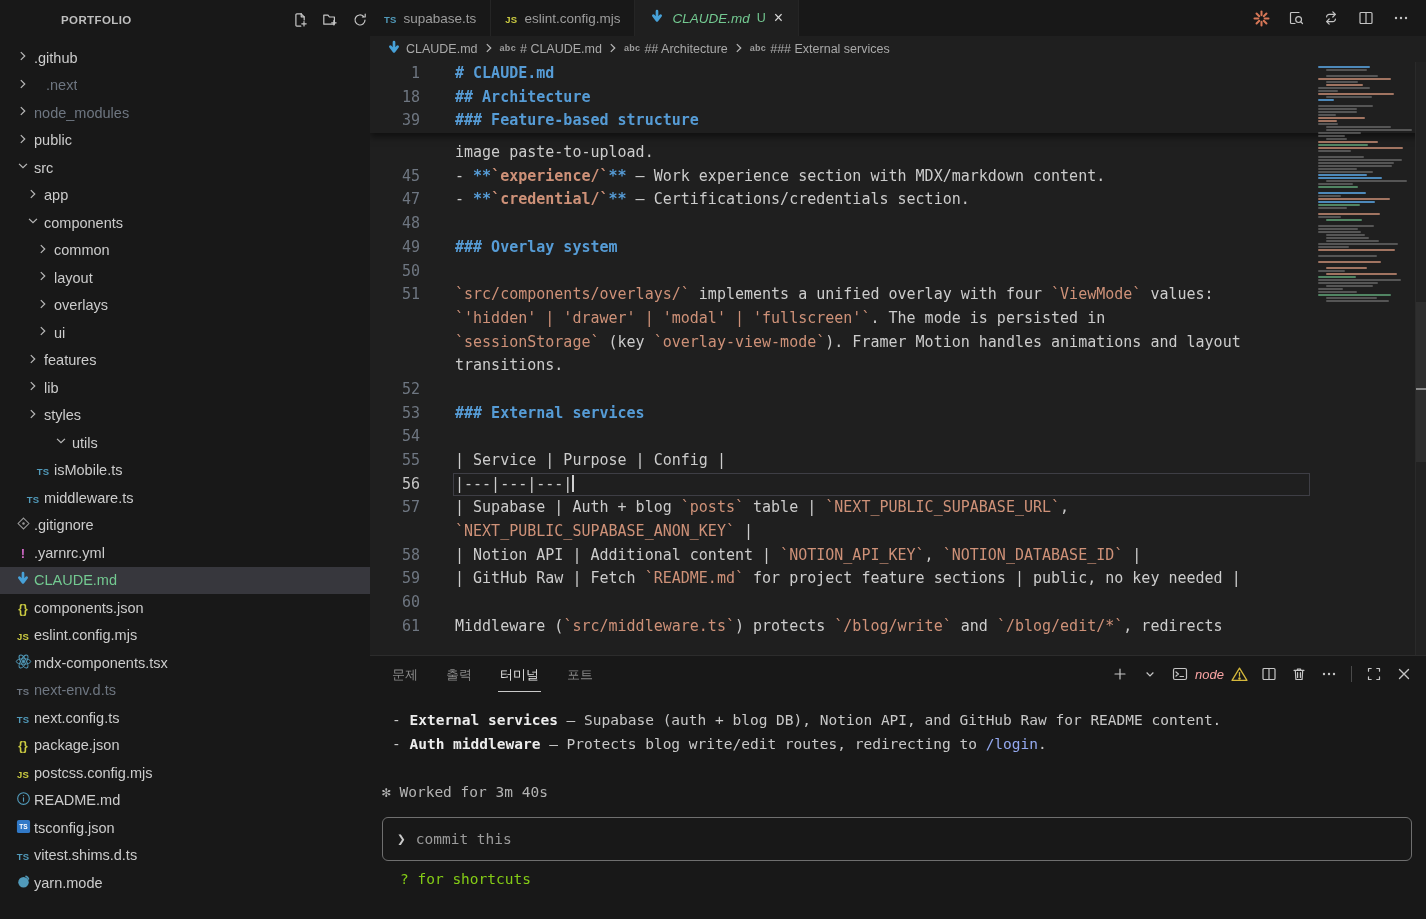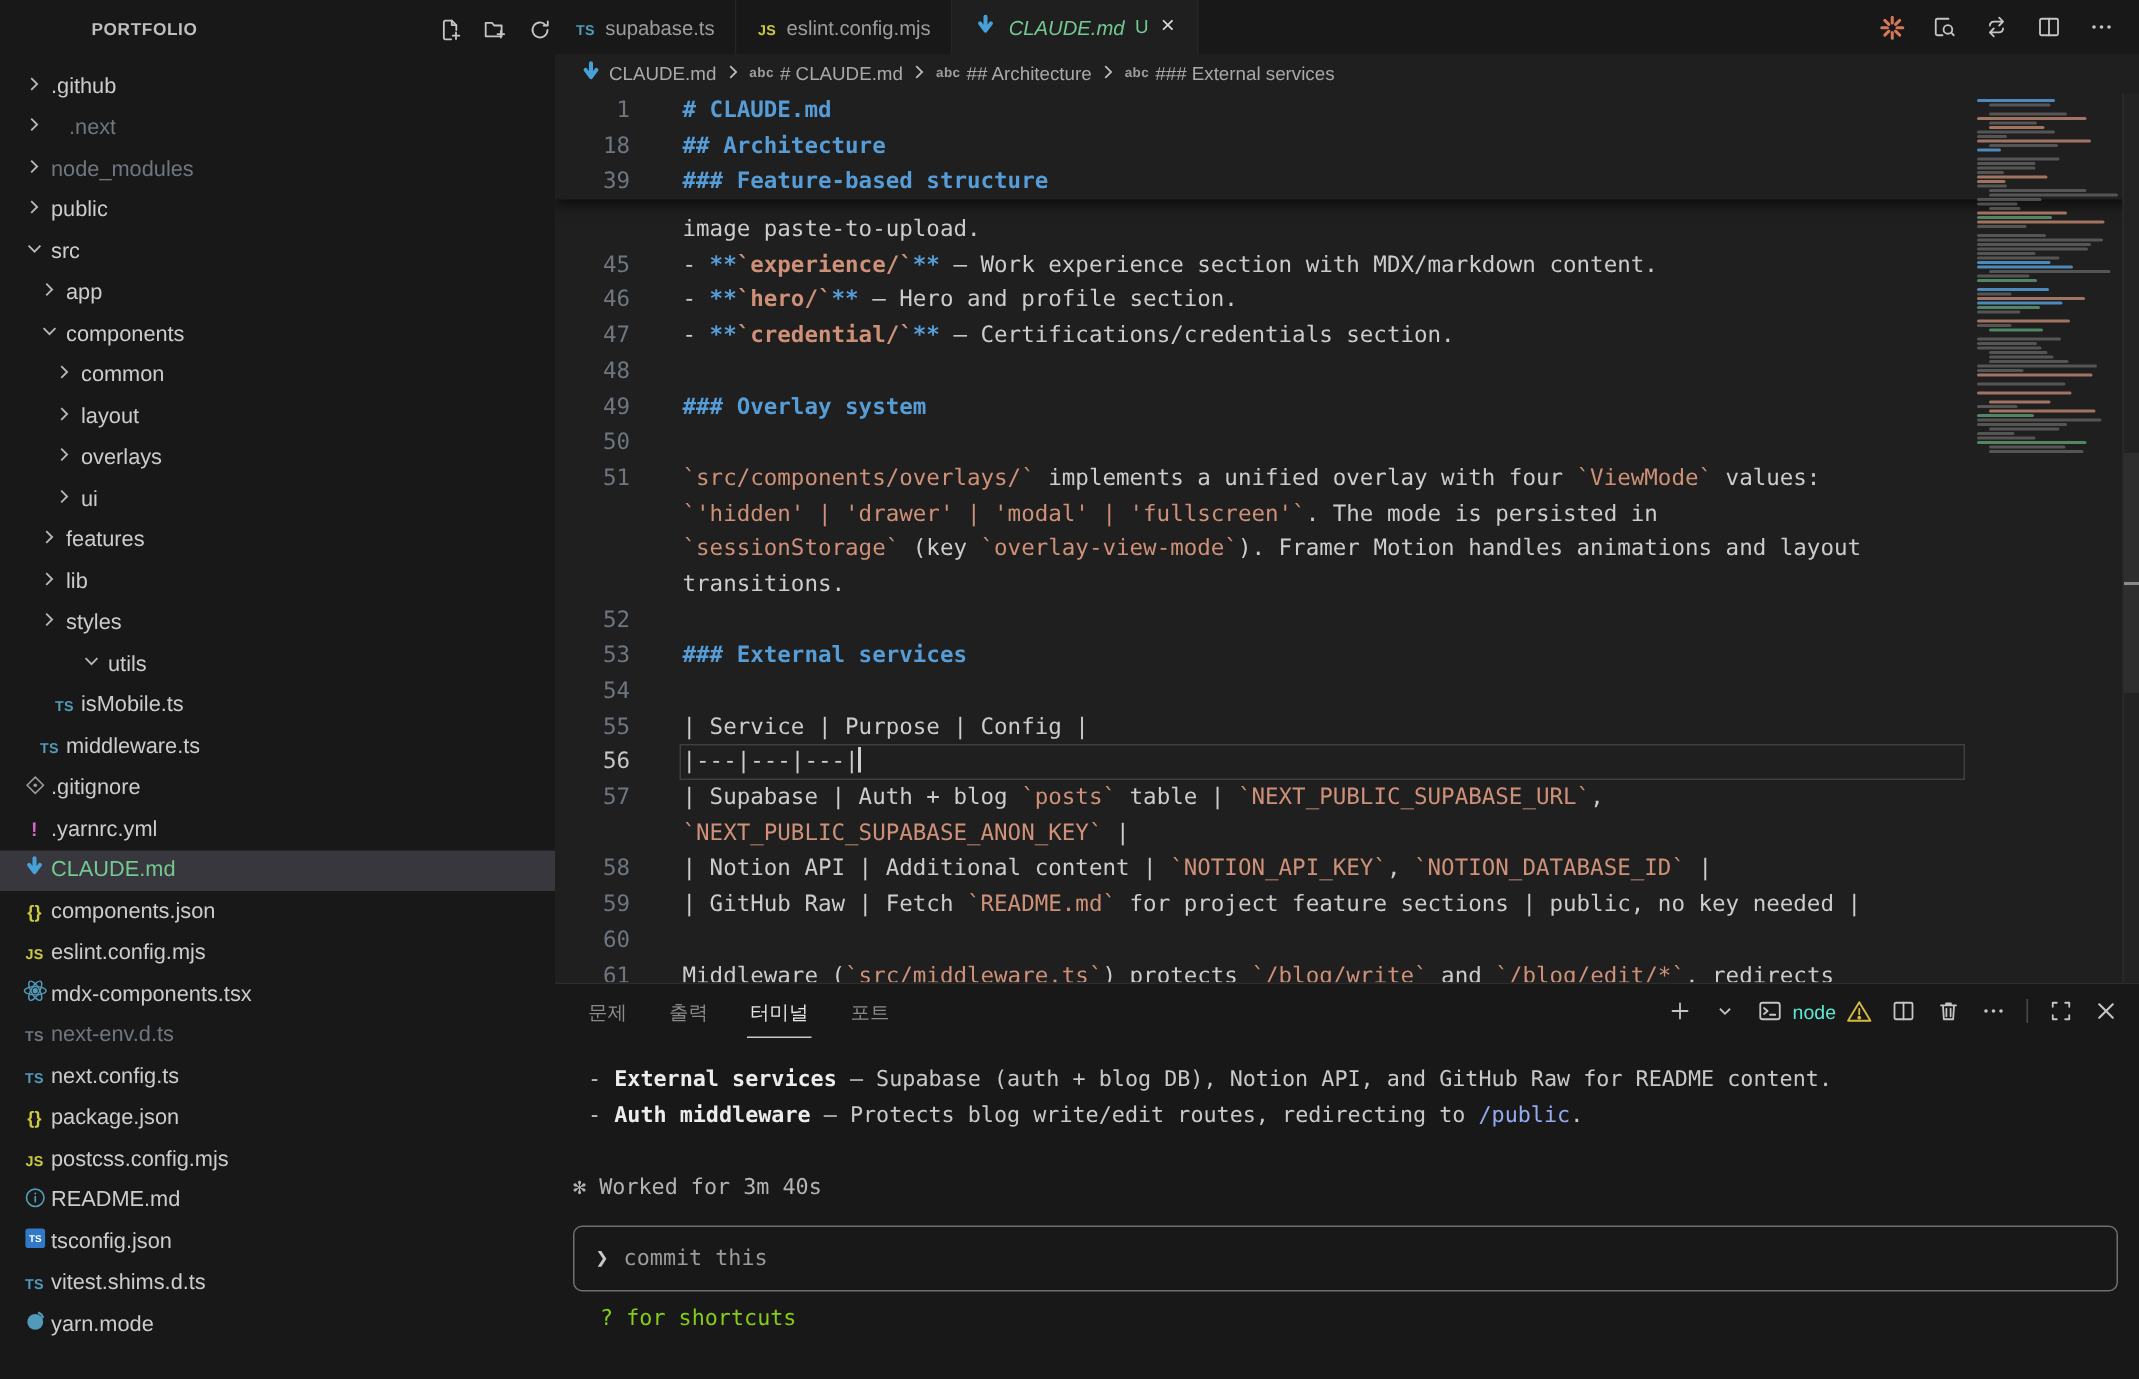--- a/index.html
+++ b/index.html
@@ -68,21 +68,21 @@
   #scroll-slider{position:absolute;right:0;width:10px;top:240px;height:160px;background:#2e2e2e;}
 
   
   #panel{position:absolute;top:655px;left:0;width:1056px;height:264px;background:#181818;border-top:1px solid #2c2c2c;}
   #panel-header{height:36px;display:flex;align-items:center;padding:0 12px 0 20px;}
   .ptab{margin-right:24px;font-size:13px;color:#8a8a8a;padding:9px 2px 7px;cursor:pointer;border-bottom:1px solid transparent;}
   .ptab.active{color:#e5e5e5;border-bottom:1px solid #c9c9c9;}
   #panel-actions{margin-left:auto;display:flex;align-items:center;gap:10px;}
   #panel-actions .ic{width:20px;height:20px;display:flex;align-items:center;justify-content:center;cursor:pointer;}
   .term-chip{display:flex;align-items:center;gap:5px;cursor:pointer;}
-  .term-chip .nlabel{color:#5eead4;font-size:13px;}
+  .term-chip .nlabel{color:#fca5a5;font-size:13px;font-style:italic;}
   .vsep{width:1px;height:16px;background:#4a4a4a;margin:0 2px;}
 
   #term{padding:16px 14px 0 12px;font-family:"DejaVu Sans Mono","Liberation Mono",monospace;font-size:14.5px;}
   .tline{height:24px;line-height:24px;white-space:pre;}
   .tline.bullet{padding-left:10px;}
   .tseg-plain{color:#c8c8c8;}
   .tseg-strong{color:#ececec;font-weight:bold;}
   .tseg-link{color:#94a9ef;}
   .tseg-dim{color:#b3b3b3;}
   #term-input{margin-top:13px;height:42px;border:1px solid #6f6f6f;border-radius:6px;display:flex;align-items:center;
@@ -461,21 +461,20 @@
 
     <div id="editor">
       <div id="sticky">
           <div class="crow"><span class="gut">1</span><span class="ctext"><span class="seg-h"># CLAUDE.md</span></span></div>
           <div class="crow"><span class="gut">18</span><span class="ctext"><span class="seg-h">## Architecture</span></span></div>
           <div class="crow"><span class="gut">39</span><span class="ctext"><span class="seg-h">### Feature-based structure</span></span></div>
         </div>
       <div id="code">
           <div class="crow"><span class="gut"></span><span class="ctext"><span class="seg-t">image paste-to-upload.</span></span></div>
           <div class="crow"><span class="gut">45</span><span class="ctext"><span class="seg-t">- </span><span class="seg-b">**</span><span class="seg-cb">`experience/`</span><span class="seg-b">**</span><span class="seg-t"> — Work experience section with MDX/markdown content.</span></span></div>
-          <div class="crow"><span class="gut">46</span><span class="ctext"><span class="seg-t">- </span><span class="seg-b">**</span><span class="seg-cb">`hero/`</span><span class="seg-b">**</span><span class="seg-t"> — Hero and profile section.</span></span></div>
           <div class="crow"><span class="gut">47</span><span class="ctext"><span class="seg-t">- </span><span class="seg-b">**</span><span class="seg-cb">`credential/`</span><span class="seg-b">**</span><span class="seg-t"> — Certifications/credentials section.</span></span></div>
           <div class="crow"><span class="gut">48</span><span class="ctext"></span></div>
           <div class="crow"><span class="gut">49</span><span class="ctext"><span class="seg-h">### Overlay system</span></span></div>
           <div class="crow"><span class="gut">50</span><span class="ctext"></span></div>
           <div class="crow"><span class="gut">51</span><span class="ctext"><span class="seg-c">`src/components/overlays/`</span><span class="seg-t"> implements a unified overlay with four </span><span class="seg-c">`ViewMode`</span><span class="seg-t"> values:</span></span></div>
           <div class="crow"><span class="gut"></span><span class="ctext"><span class="seg-c">`'hidden' | 'drawer' | 'modal' | 'fullscreen'`</span><span class="seg-t">. The mode is persisted in</span></span></div>
           <div class="crow"><span class="gut"></span><span class="ctext"><span class="seg-c">`sessionStorage`</span><span class="seg-t"> (key </span><span class="seg-c">`overlay-view-mode`</span><span class="seg-t">). Framer Motion handles animations and layout</span></span></div>
           <div class="crow"><span class="gut"></span><span class="ctext"><span class="seg-t">transitions.</span></span></div>
           <div class="crow"><span class="gut">52</span><span class="ctext"></span></div>
           <div class="crow"><span class="gut">53</span><span class="ctext"><span class="seg-h">### External services</span></span></div>
@@ -652,21 +651,21 @@
             <span class="ic">
               <svg width="16" height="16" viewBox="0 0 16 16" fill="none" stroke="#c5c5c5" stroke-width="1.4" stroke-linecap="round" stroke-linejoin="round">
                 <path d="M3.5 3.5l9 9M12.5 3.5l-9 9"></path>
               </svg>
             </span>
           </span>
       </div>
       <div id="term">
         <div id="term-lines">
             <div class="tline bullet"><span class="tseg-plain">- </span><span class="tseg-strong">External services</span><span class="tseg-plain"> — Supabase (auth + blog DB), Notion API, and GitHub Raw for README content.</span></div>
-            <div class="tline bullet"><span class="tseg-plain">- </span><span class="tseg-strong">Auth middleware</span><span class="tseg-plain"> — Protects blog write/edit routes, redirecting to </span><span class="tseg-link">/public</span><span class="tseg-plain">.</span></div>
+            <div class="tline bullet"><span class="tseg-plain">- </span><span class="tseg-strong">Auth middleware</span><span class="tseg-plain"> — Protects blog write/edit routes, redirecting to </span><span class="tseg-link">/login</span><span class="tseg-plain">.</span></div>
             <div class="tline"></div>
             <div class="tline"><span class="tseg-dim">✻ Worked for 3m 40s</span></div>
           </div>
         <div id="term-input">
           <span id="term-prompt">❯</span>
           <span id="term-value">commit this</span>
         </div>
         <div id="term-hint">? for shortcuts</div>
       </div>
     </div>

